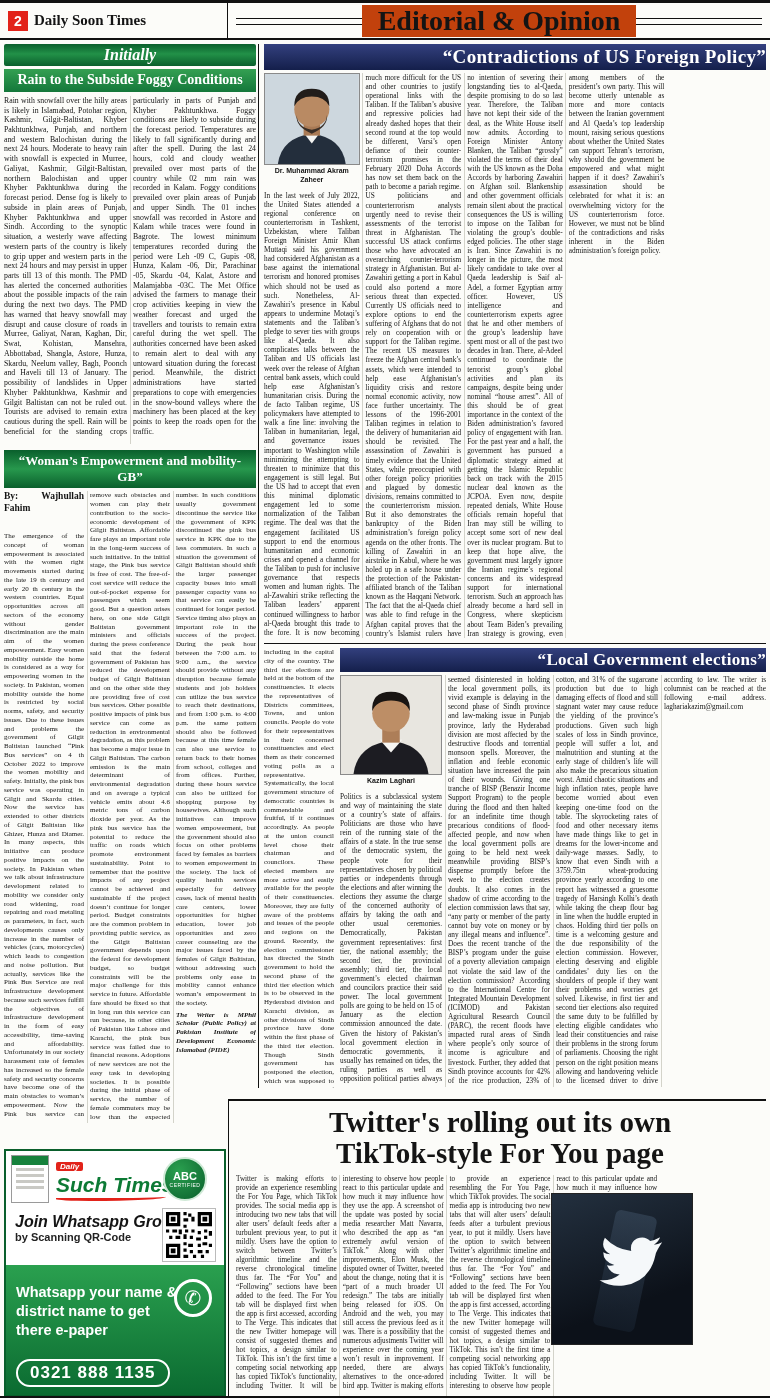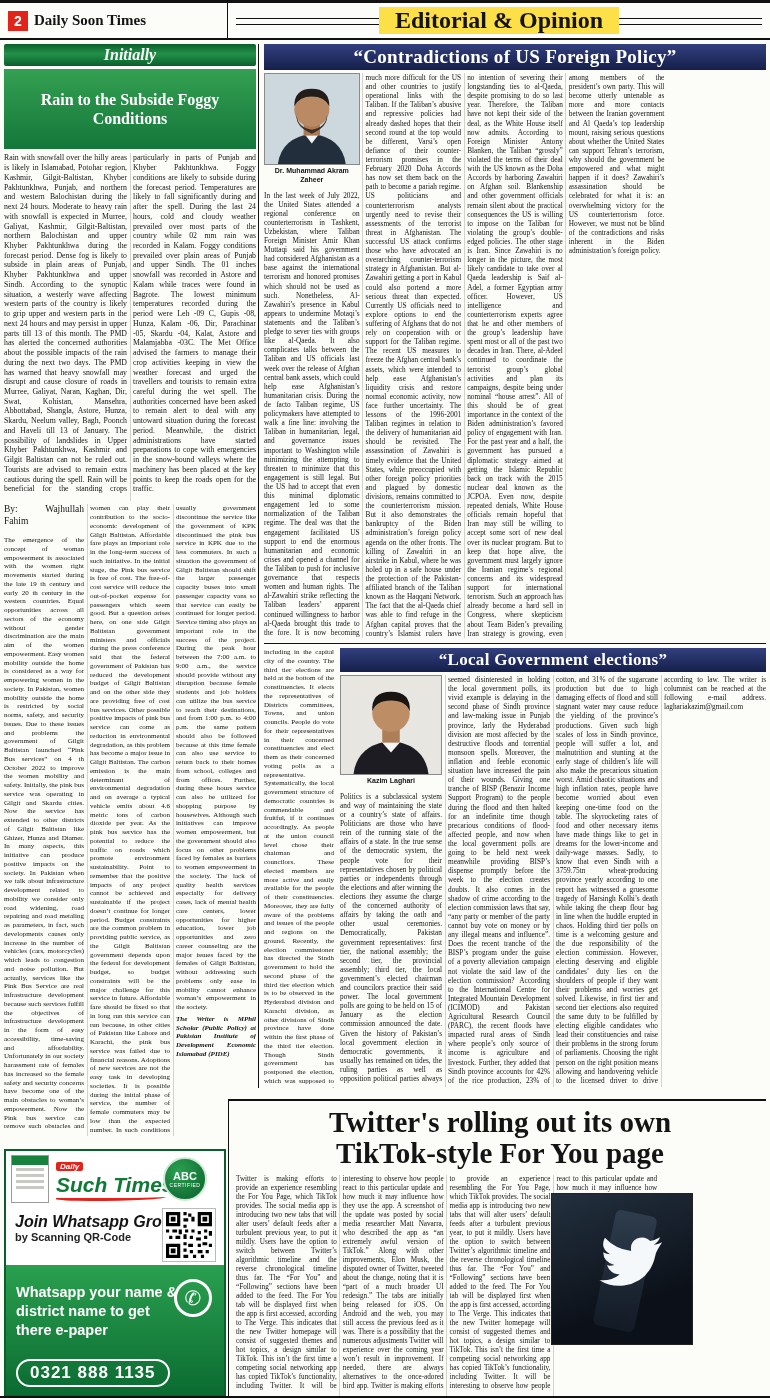--- a/index.html
+++ b/index.html
@@ -11,43 +11,43 @@
   
   .header{position:absolute;left:0;top:0;width:770px;height:37px;border-bottom:2px solid #111;display:flex}
   .masthead{display:flex;align-items:center;gap:6px;padding:0 8px;width:228px;border-right:1.5px solid #111}
   .pageno{width:20px;height:20px;background:#e2231a;color:#fff;font-weight:bold;
           display:flex;align-items:center;justify-content:center;font-size:14px;
           font-family:"Liberation Sans",sans-serif}
   .mast-title{font-weight:bold;font-size:15px;white-space:nowrap}
   .section-title-wrap{flex:1;position:relative;display:flex;align-items:center;justify-content:center}
   .section-title-wrap::before{content:"";position:absolute;left:8px;right:8px;top:15px;height:5px;
           border-top:1.5px solid #111;border-bottom:1.5px solid #111}
-  .section-title{position:relative;z-index:1;background:#fde047;padding:0 16px;font-size:24px;font-weight:bold}
+  .section-title{position:relative;z-index:1;background:#c2410c;padding:0 16px;font-size:28px;font-weight:bold}
 
   
   .body-text{font-size:7.3px;line-height:1.25;text-align:justify;overflow:hidden;word-spacing:.2px}
   .cols{column-fill:auto;column-gap:6px;column-rule:1px solid #d3d3ca}
 
   
   .left-col{position:absolute;left:4px;top:41px;width:252px}
   .banner{color:#fff;text-align:center;font-weight:bold}
   .ed-label{background:linear-gradient(180deg,#0a5f2c,#229148 45%,#0a5f2c);
             font-size:16px;font-style:italic;padding:2px 0;border-radius:2px}
-  .ed-head{background:linear-gradient(180deg,#34a052,#14773a);font-size:16px;padding:21px 4px;
+  .ed-head{background:linear-gradient(180deg,#34a052,#14773a);font-size:14px;padding:3px 4px;
            line-height:1.2;margin-top:3px}
   .ed-body{height:348px;column-count:2;margin-top:4px;font-size:7.8px}
   .wm-head{background:linear-gradient(180deg,#0a5f2c,#27984d 50%,#0a5f2c);font-size:13px;
            padding:3px 4px;line-height:1.25;margin-top:6px}
   .wm-body{height:632px;column-count:3;margin-top:3px;font-size:7px}
-  .byline{font-weight:normal;font-size:9.5px;margin-bottom:8px}
+  .byline{font-weight:bold;font-size:9.5px;margin-bottom:17px}
   .bio-note{font-style:italic;font-weight:bold;margin-top:3px}
 
   
   .right-col{position:absolute;left:258px;top:41px;width:508px;border-left:1.5px solid #111;padding-left:5px}
-  .navy-head{background:linear-gradient(180deg,#33407e,#141f4b);color:#fff;text-align:center;
+  .navy-head{background:linear-gradient(180deg,#33407e,#141f4b);color:#fff;text-align:right;
              font-weight:bold;font-size:19px;padding:2px 0;letter-spacing:.3px}
   .contra-content{height:565px;column-count:5;margin-top:3px}
   .figure{display:block;break-inside:avoid;margin-bottom:2px}
   .photo-frame{display:block;width:100%;height:92px;border:1px solid #8a8a8a;background:#dde2e6}
   .photo-frame svg{display:block;width:100%;height:100%}
   .figcap{display:block;font-weight:bold;font-size:7px;text-align:center;
           font-family:"Liberation Sans",sans-serif;padding:2px 0 4px}
 
   .localgov{display:flex;margin-top:5px;border-top:1.5px solid #111;padding-top:4px}
   .lg-left{width:70px;flex:none;height:440px;font-size:7px}
@@ -109,20 +109,21 @@
     <div class="section-title-wrap">
       <div class="section-title">Editorial &amp; Opinion</div>
     </div>
   </div>
 
   <div class="left-col">
     <div class="banner ed-label">Initially</div>
     <div class="banner ed-head">Rain to the Subside Foggy Conditions</div>
     <div class="body-text cols ed-body">Rain with snowfall over the hilly areas is likely in Islamabad, Potohar region, Kashmir, Gilgit-Baltistan, Khyber Pakhtunkhwa, Punjab, and northern and western Balochistan during the next 24 hours. Moderate to heavy rain with snowfall is expected in Murree, Galiyat, Kashmir, Gilgit-Baltistan, northern Balochistan and upper Khyber Pakhtunkhwa during the forecast period. Dense fog is likely to subside in plain areas of Punjab, Khyber Pakhtunkhwa and upper Sindh. According to the synoptic situation, a westerly wave affecting western parts of the country is likely to grip upper and western parts in the next 24 hours and may persist in upper parts till 13 of this month. The PMD has alerted the concerned authorities about the possible impacts of the rain during the next two days. The PMD has warned that heavy snowfall may disrupt and cause closure of roads in Murree, Galiyat, Naran, Kaghan, Dir, Swat, Kohistan, Mansehra, Abbottabad, Shangla, Astore, Hunza, Skardu, Neelum valley, Bagh, Poonch and Haveli till 13 of January. The possibility of landslides in Upper Khyber Pakhtunkhwa, Kashmir and Gilgit Baltistan can not be ruled out. Tourists are advised to remain extra cautious during the spell. Rain will be beneficial for the standing crops particularly in parts of Punjab and Khyber Pakhtunkhwa. Foggy conditions are likely to subside during the forecast period. Temperatures are likely to fall significantly during and after the spell. During the last 24 hours, cold and cloudy weather prevailed over most parts of the country while 02 mm rain was recorded in Kalam. Foggy conditions prevailed over plain areas of Punjab and upper Sindh. The 01 inches snowfall was recorded in Astore and Kalam while traces were found in Bagrote. The lowest minimum temperatures recorded during the period were Leh -09 C, Gupis -08, Hunza, Kalam -06, Dir, Parachinar -05, Skardu -04, Kalat, Astore and Malamjabba -03C. The Met Office advised the farmers to manage their crop activities keeping in view the weather forecast and urged the travellers and tourists to remain extra careful during the wet spell. The authorities concerned have been asked to remain alert to deal with any untoward situation during the forecast period. Meanwhile, the district administrations have started preparations to cope with emergencies in the snow-bound valleys where the machinery has been placed at the key points to keep the roads open for the traffic.</div>
 
+    <div class="banner wm-head">“Woman’s Empowerment and mobility-GB”</div>
     <div class="body-text cols wm-body">
       <div class="byline">By: Wajhullah Fahim</div>
       <span>The emergence of the concept of woman empowerment is associated with the women right movements started during the late 19 th century and early 20 th century in the western countries. Equal opportunities across all sectors of the economy without gender discrimination are the main aim of the women empowerment. Easy women mobility outside the home is considered as a way for empowering women in the society. In Pakistan, women mobility outside the home is restricted by social norms, safety, and security issues. Due to these issues and problems the government of Gilgit Baltistan launched “Pink Bus services” on 4 th October 2022 to improve the women mobility and safety. Initially, the pink bus service was operating in Gilgit and Skardu cities. Now the service has extended to other districts of Gilgit Baltistan like Ghizer, Hunza and Diamer. In many aspects, this initiative can produce positive impacts on the society. In Pakistan when we talk about infrastructure development related to mobility we consider only road widening, road repairing and road metaling as parameters, in fact, such developments causes only increase in the number of vehicles (cars, motorcycles) which leads to congestion and noise pollution. But actually, services like the Pink Bus Service are real infrastructure development because such services fulfill the objectives of infrastructure development in the form of easy accessibility, time-saving and affordability. Unfortunately in our society harassment rate of females has increased so the female safety and security concerns have become one of the main obstacles to woman’s empowerment. Now the Pink bus service can remove such obstacles and women can play their contribution to the socio-economic development of Gilgit Baltistan. Affordable fare plays an important role in the long-term success of such initiative. In the initial stage, the Pink bus service is free of cost. The free-of-cost service will reduce the out-of-pocket expense for passengers which seem good. But a question arises here, on one side Gilgit Baltistan government ministers and officials during the press conference said that the federal government of Pakistan has reduced the development budget of Gilgit Baltistan and on the other side they are providing free of cost bus services. Other possible positive impacts of pink bus service can come as reduction in environmental degradation, as this problem has become a major issue in Gilgit Baltistan. The carbon emission is the main determinant of environmental degradation and on average a typical vehicle emits about 4.6 metric tons of carbon dioxide per year. As the pink bus service has the potential to reduce the traffic on roads which promote environment sustainability. Point to remember that the positive impacts of any project cannot be achieved and sustainable if the project doesn’t continue for longer period. Budget constraints are the common problem in providing public service, as the Gilgit Baltistan government depends upon the federal for development budget, so budget constraints will be the major challenge for this service in future. Affordable fare should be fixed so that in long run this service can run because, in other cities of Pakistan like Lahore and Karachi, the pink bus service was failed due to financial reasons. Adoptions of new services are not the easy task in developing societies. It is possible during the initial phase of service, the number of female commuters may be low than the expected number. In such conditions usually government discontinue the service like the government of KPK discontinued the pink bus service in KPK due to the less commuters. In such a situation the government of Gilgit Baltistan should shift the larger passenger capacity buses into small passenger capacity vans so that service can easily be continued for longer period. Service timing also plays an important role in the success of the project. During the peak hour between the 7:00 a.m. to 9:00 a.m., the service should provide without any disruption because female students and job holders can utilize the bus service to reach their destinations, and from 1:00 p.m. to 4:00 p.m. the same pattern should also be followed because at this time female can also use service to return back to their homes from school, colleges and from offices. Further, during these hours service can also be utilized for shopping purpose by housewives. Although such initiatives can improve women empowerment, but the government should also focus on other problems faced by females as barriers to women empowerment in the society. The lack of quality health services especially for delivery cases, lack of mental health care centers, lower opportunities for higher education, lower job opportunities and zero career counseling are the major issues faced by the females of Gilgit Baltistan, without addressing such problems only ease in mobility cannot enhance woman’s empowerment in the society.</span>
       <div class="bio-note">The Writer is MPhil Scholar (Public Policy) at Pakistan Institute of Development Economic Islamabad (PIDE)</div>
     </div>
   </div>
 
   <div class="right-col">
 
     <div class="navy-head">“Contradictions of US Foreign Policy”</div>

